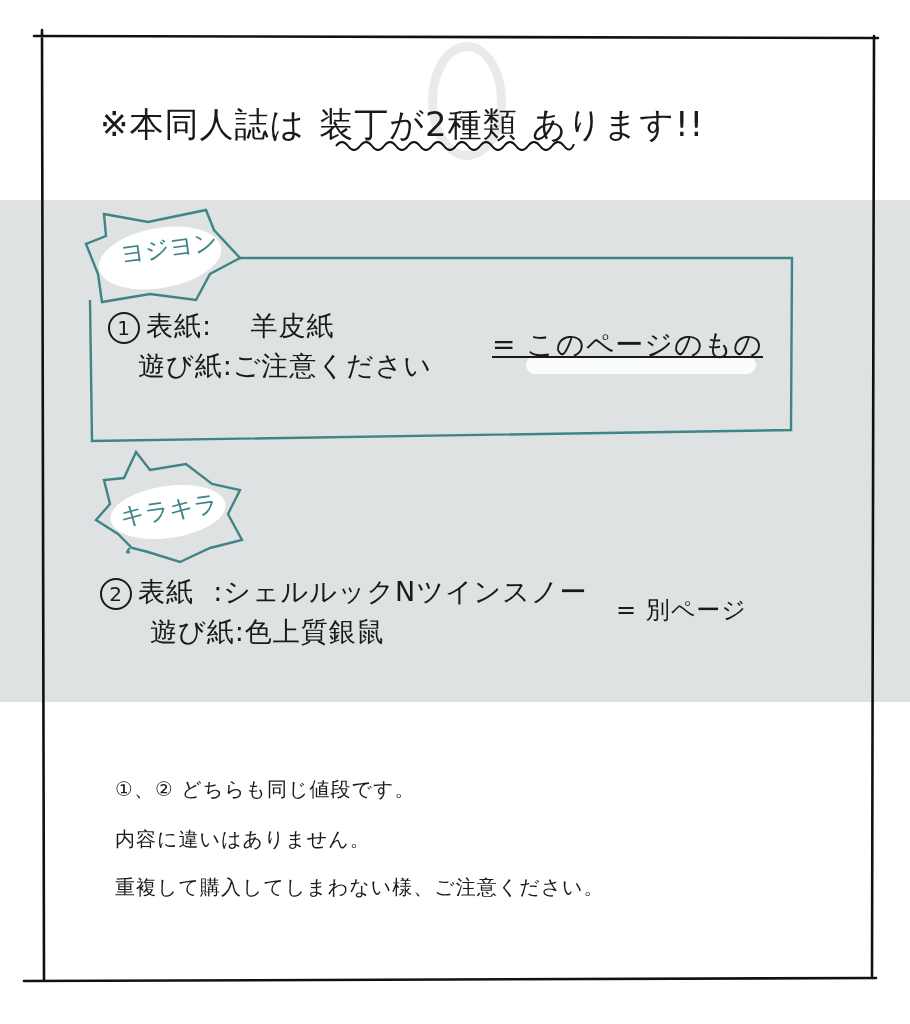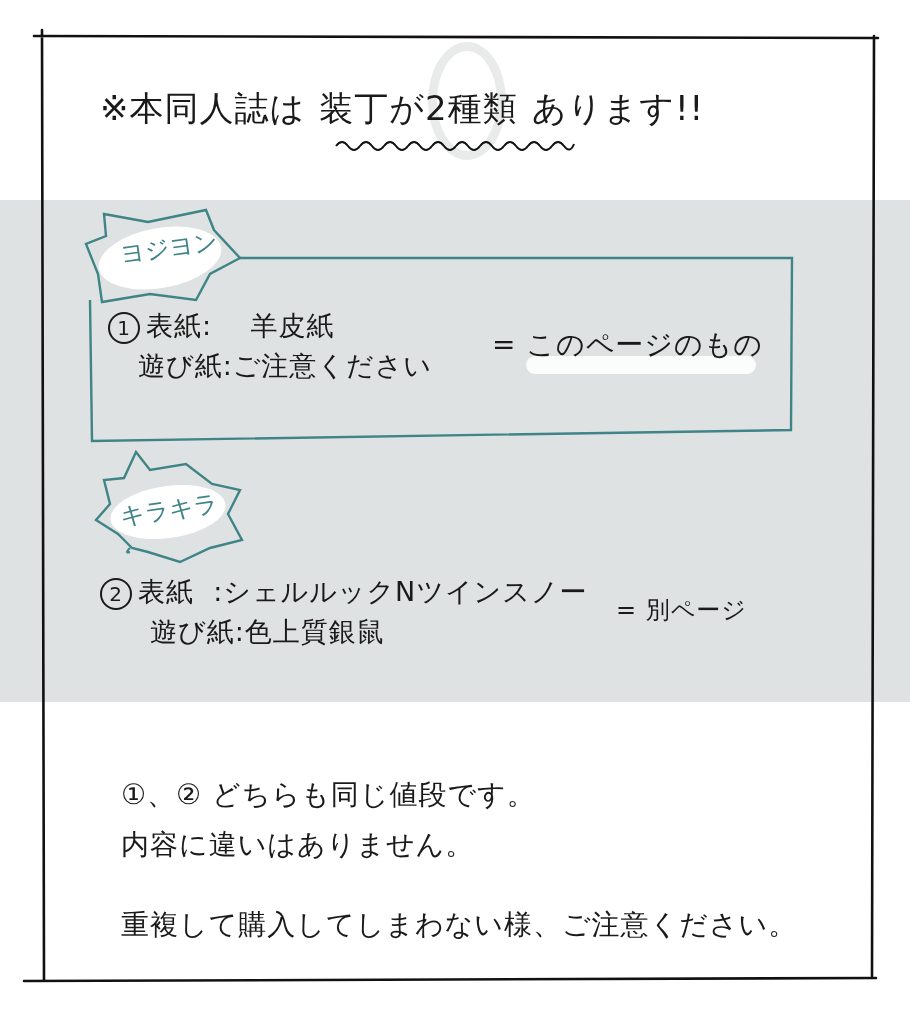--- a/index.html
+++ b/index.html
@@ -8,52 +8,52 @@
       background: #ffffff;
       font-family: "DejaVu Sans", sans-serif;
       color: #1a1a1a;
     }
     .band {
       position: absolute; left: 0; top: 200px; width: 910px; height: 502px;
       background: #dfe2e2;
     }
     .frame-svg { position: absolute; left: 0; top: 0; width: 910px; height: 1024px; pointer-events: none; }
     .txt { position: absolute; white-space: nowrap; letter-spacing: 1px; }
-    .title { left: 100px; top: 86px; font-size: 34px; }
+    .title { left: 100px; top: 102px; font-size: 34px; }
     .title .gap { display: inline-block; width: 14px; }
     .title .em { display: inline-block; }
     .deco-ring {
       position: absolute; left: 428px; top: 42px; width: 78px; height: 118px;
       border: 9px solid #e9ebeb; border-radius: 50%; box-sizing: border-box;
     }
     .badge-text {
       position: absolute; color: #3f8486; font-size: 24px; transform: rotate(-8deg);
     }
     .badge1-text { left: 120px; top: 232px; }
     .badge2-text { left: 120px; top: 494px; }
     .item-line { font-size: 27px; }
     .num {
       display: inline-block; width: 28px; height: 28px; border: 2px solid #1a1a1a;
       border-radius: 50%; text-align: center; line-height: 28px; font-size: 20px;
       margin-right: 6px; vertical-align: middle;
     }
     .i1a { left: 108px; top: 308px; }
     .i1b { left: 138px; top: 348px; }
-    .i1c { left: 492px; top: 326px; font-size: 28px; }
+    .i1c { left: 492px; top: 326px; font-size: 28px; text-decoration: underline; }
     .highlight {
       position: absolute; left: 526px; top: 356px; width: 230px; height: 18px;
       background: #fbfcfc; border-radius: 10px;
     }
     .i2a { left: 100px; top: 566px; margin-top: 8px; }
     .i2b { left: 150px; top: 614px; text-align: right; }
     .i2c { left: 616px; top: 594px; font-size: 24px; }
-    .note { font-size: 28px; left: 121px; }
+    .note { font-size: 20px; left: 115px; }
     .n1 { top: 776px; }
     .n2 { top: 826px; }
-    .n3 { top: 874px; margin-top: 32px; }
+    .n3 { top: 874px; }
   </style>
 </head>
 <body>
 
 <div class="band"></div>
 
 <div class="deco-ring"></div>
 
 <svg class="frame-svg" viewBox="0 0 910 1024">
 

